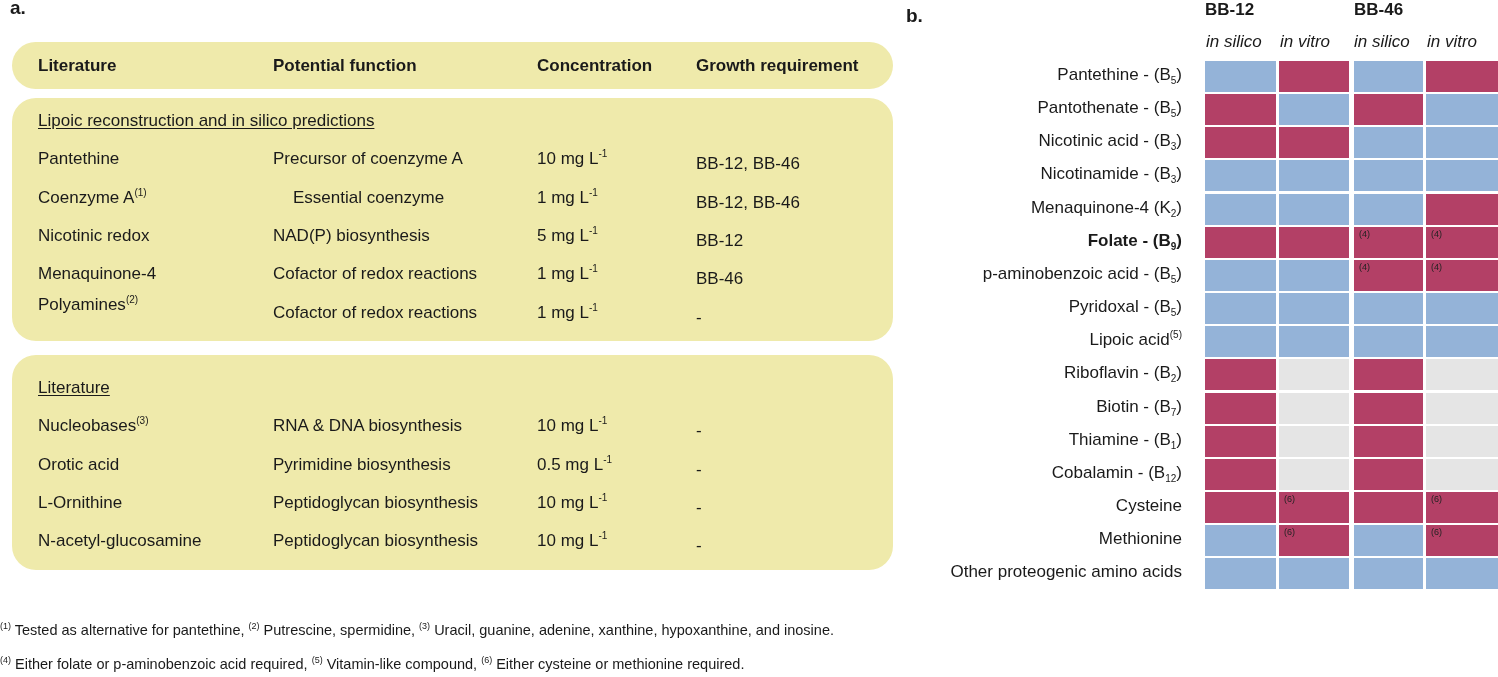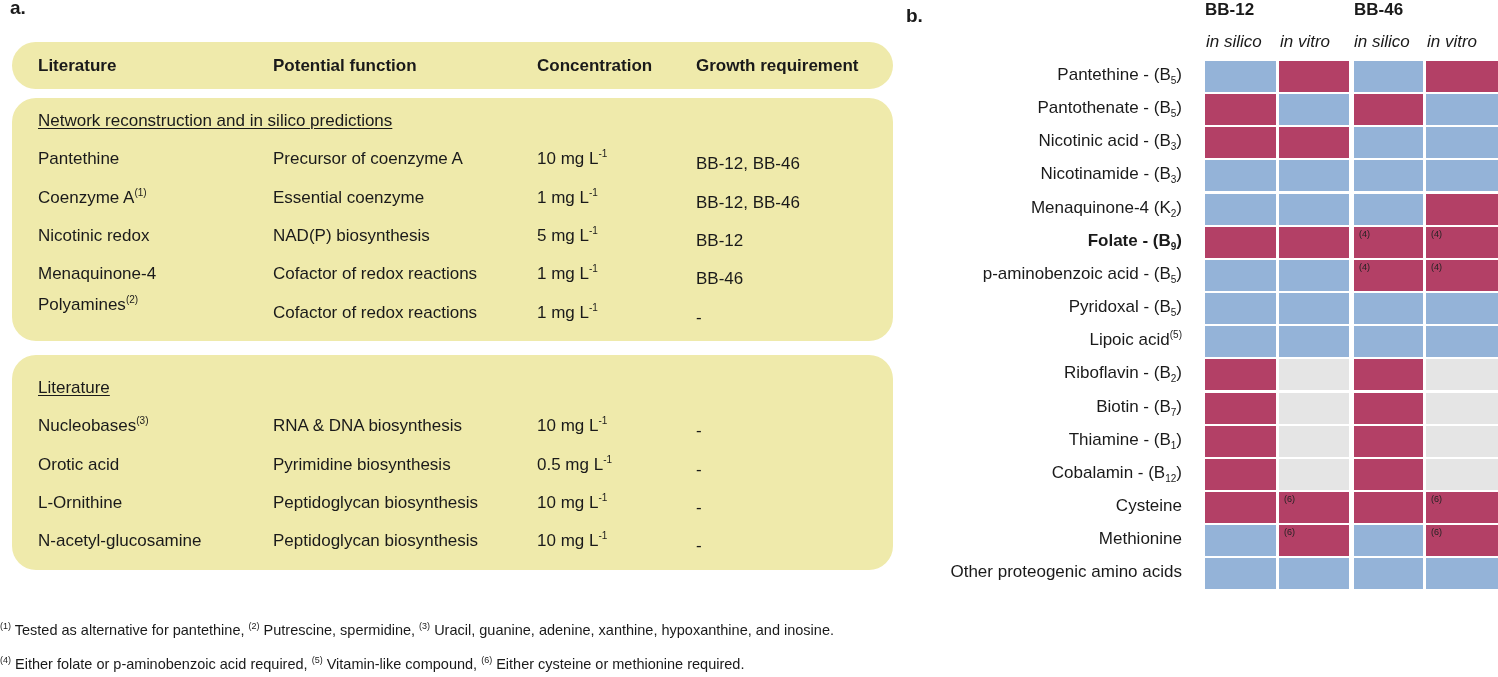--- a/index.html
+++ b/index.html
@@ -47,27 +47,27 @@
 <div class="pill header"></div>
 <div class="pill sec1"></div>
 <div class="pill sec2"></div>
 
 <div class="cell hdr c1" style="top:56px;">Literature</div>
 <div class="cell hdr c2" style="top:56px;text-align:center;">Potential function</div>
 <div class="cell hdr c3" style="top:56px;">Concentration</div>
 <div class="cell hdr c4" style="top:56px;">Growth requirement</div>
 
 <div id="table-rows">
-    <div class="cell sect-title c1" style="top: 111px;">Network reconstruction and in silico predictions</div>
+    <div class="cell sect-title c1" style="top: 111px;">Lipoic reconstruction and in silico predictions</div>
     <div class="cell c1" style="top: 149.3px;">Pantethine</div>
     <div class="cell c2" style="top: 149.3px;">Precursor of coenzyme A</div>
     <div class="cell c3" style="top: 149.3px;">10 mg L<sup>-1</sup></div>
     <div class="cell c4" style="top: 154.3px;">BB-12, BB-46</div>
     <div class="cell c1" style="top: 187.6px;">Coenzyme A<sup>(1)</sup></div>
-    <div class="cell c2" style="top: 187.6px;">Essential coenzyme</div>
+    <div class="cell c2" style="top: 187.6px; margin-left: 20px;">Essential coenzyme</div>
     <div class="cell c3" style="top: 187.6px;">1 mg L<sup>-1</sup></div>
     <div class="cell c4" style="top: 192.6px;">BB-12, BB-46</div>
     <div class="cell c1" style="top: 225.9px;">Nicotinic redox</div>
     <div class="cell c2" style="top: 225.9px;">NAD(P) biosynthesis</div>
     <div class="cell c3" style="top: 225.9px;">5 mg L<sup>-1</sup></div>
     <div class="cell c4" style="top: 230.9px;">BB-12</div>
     <div class="cell c1" style="top: 264.2px;">Menaquinone-4</div>
     <div class="cell c2" style="top: 264.2px;">Cofactor of redox reactions</div>
     <div class="cell c3" style="top: 264.2px;">1 mg L<sup>-1</sup></div>
     <div class="cell c4" style="top: 269.2px;">BB-46</div>

